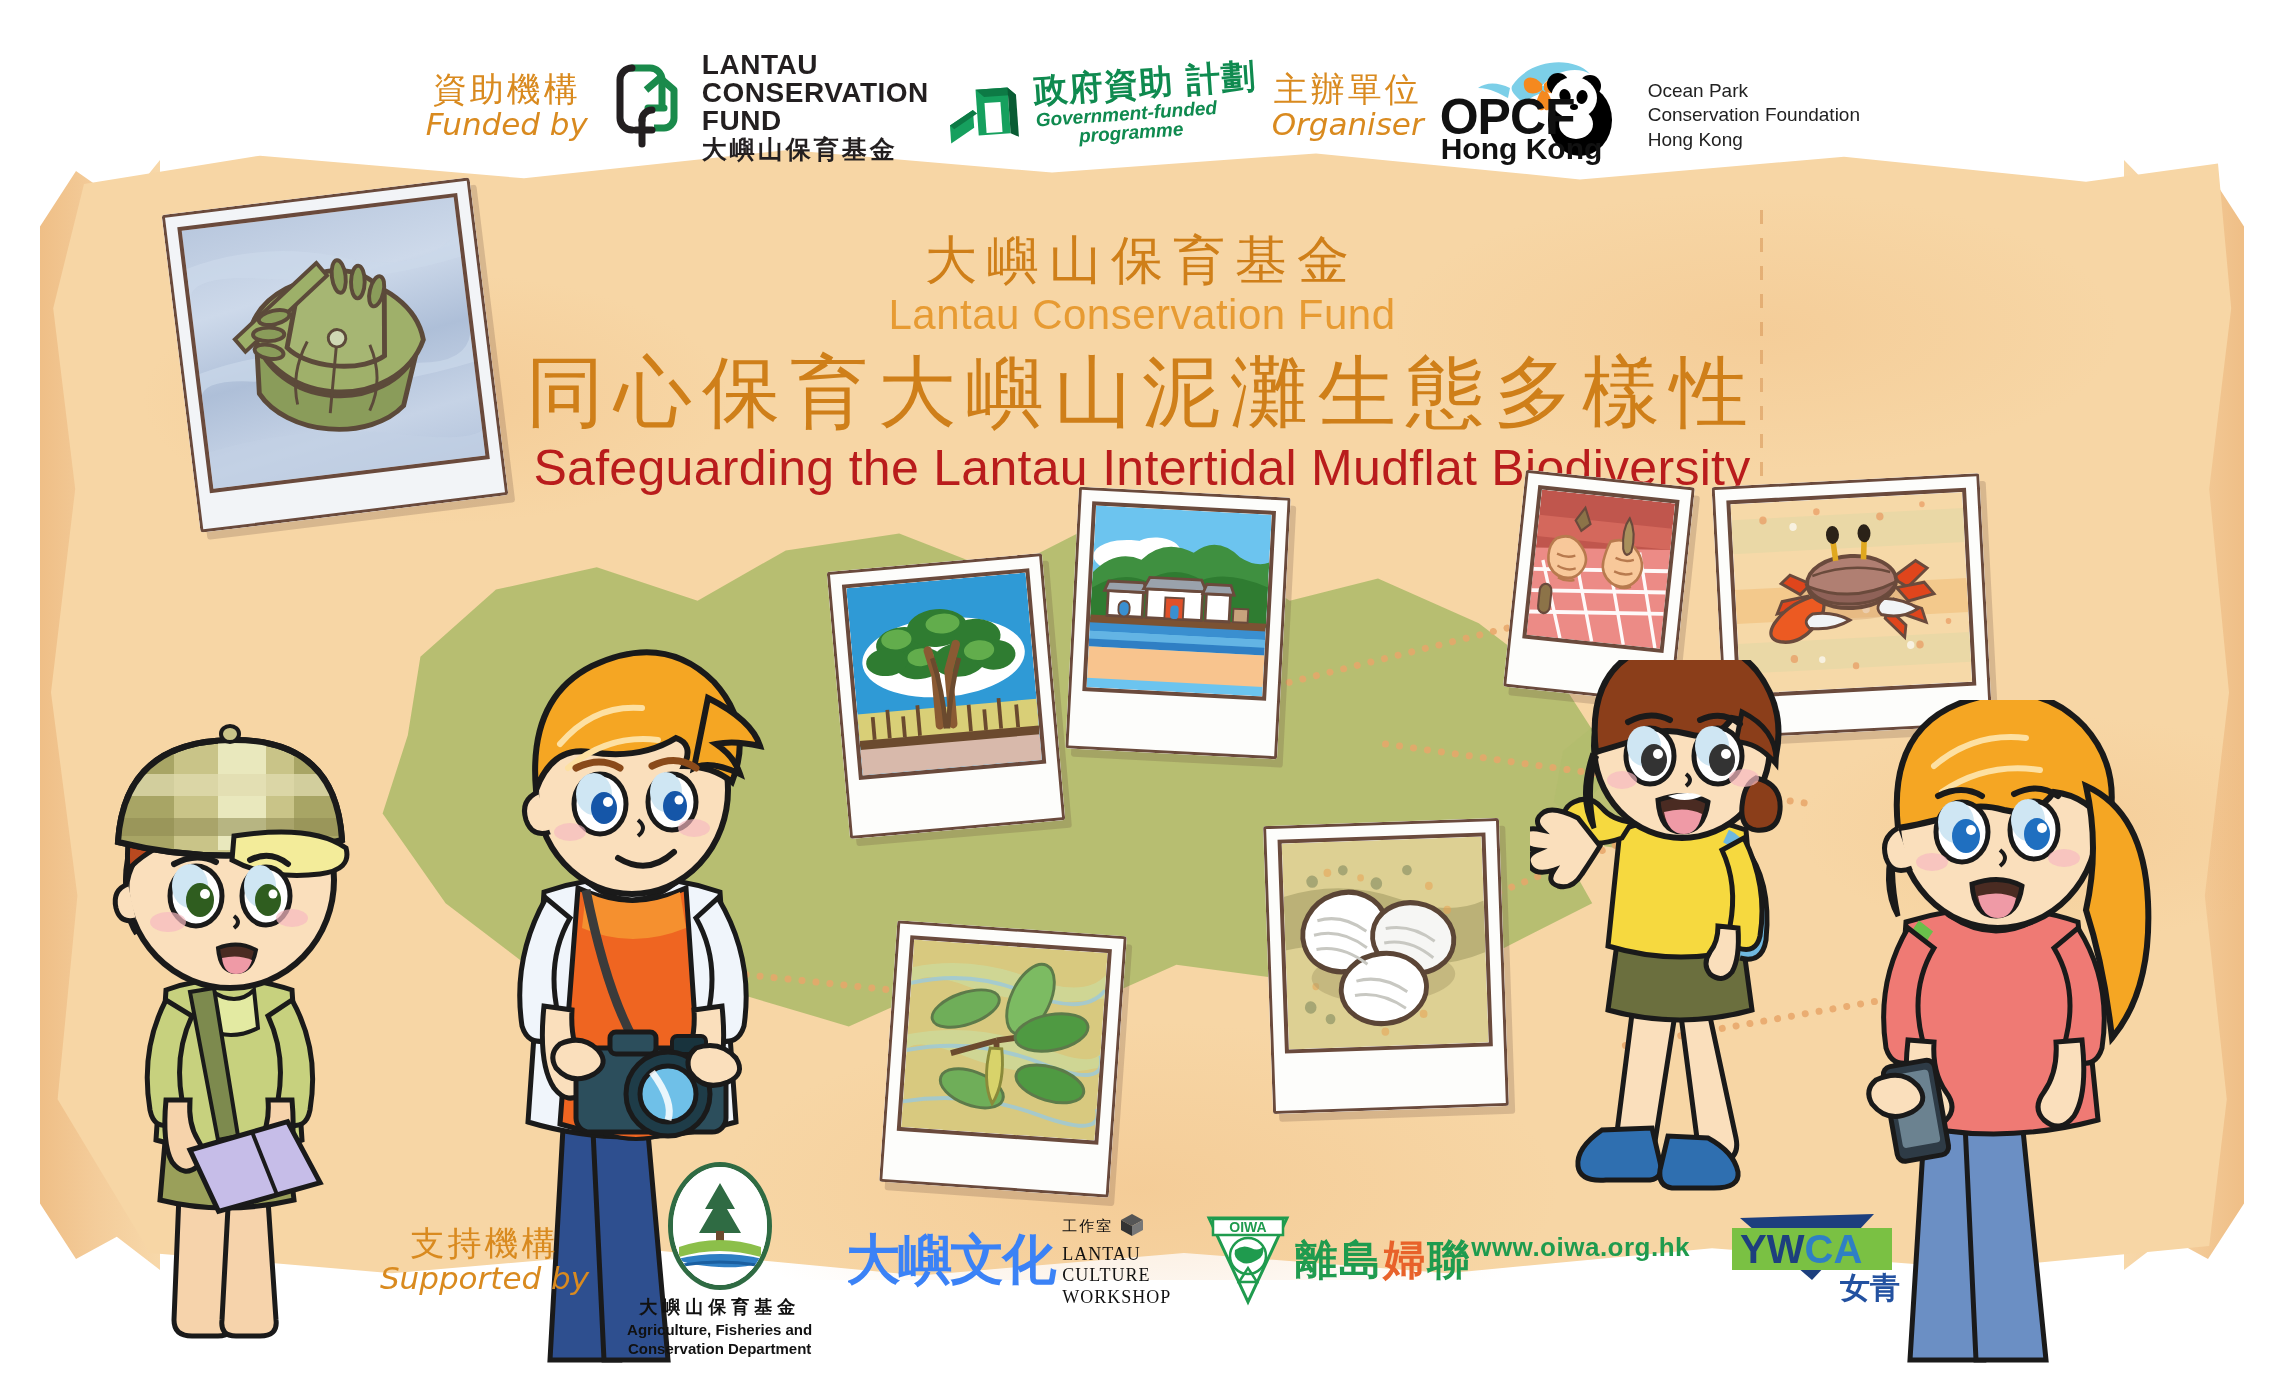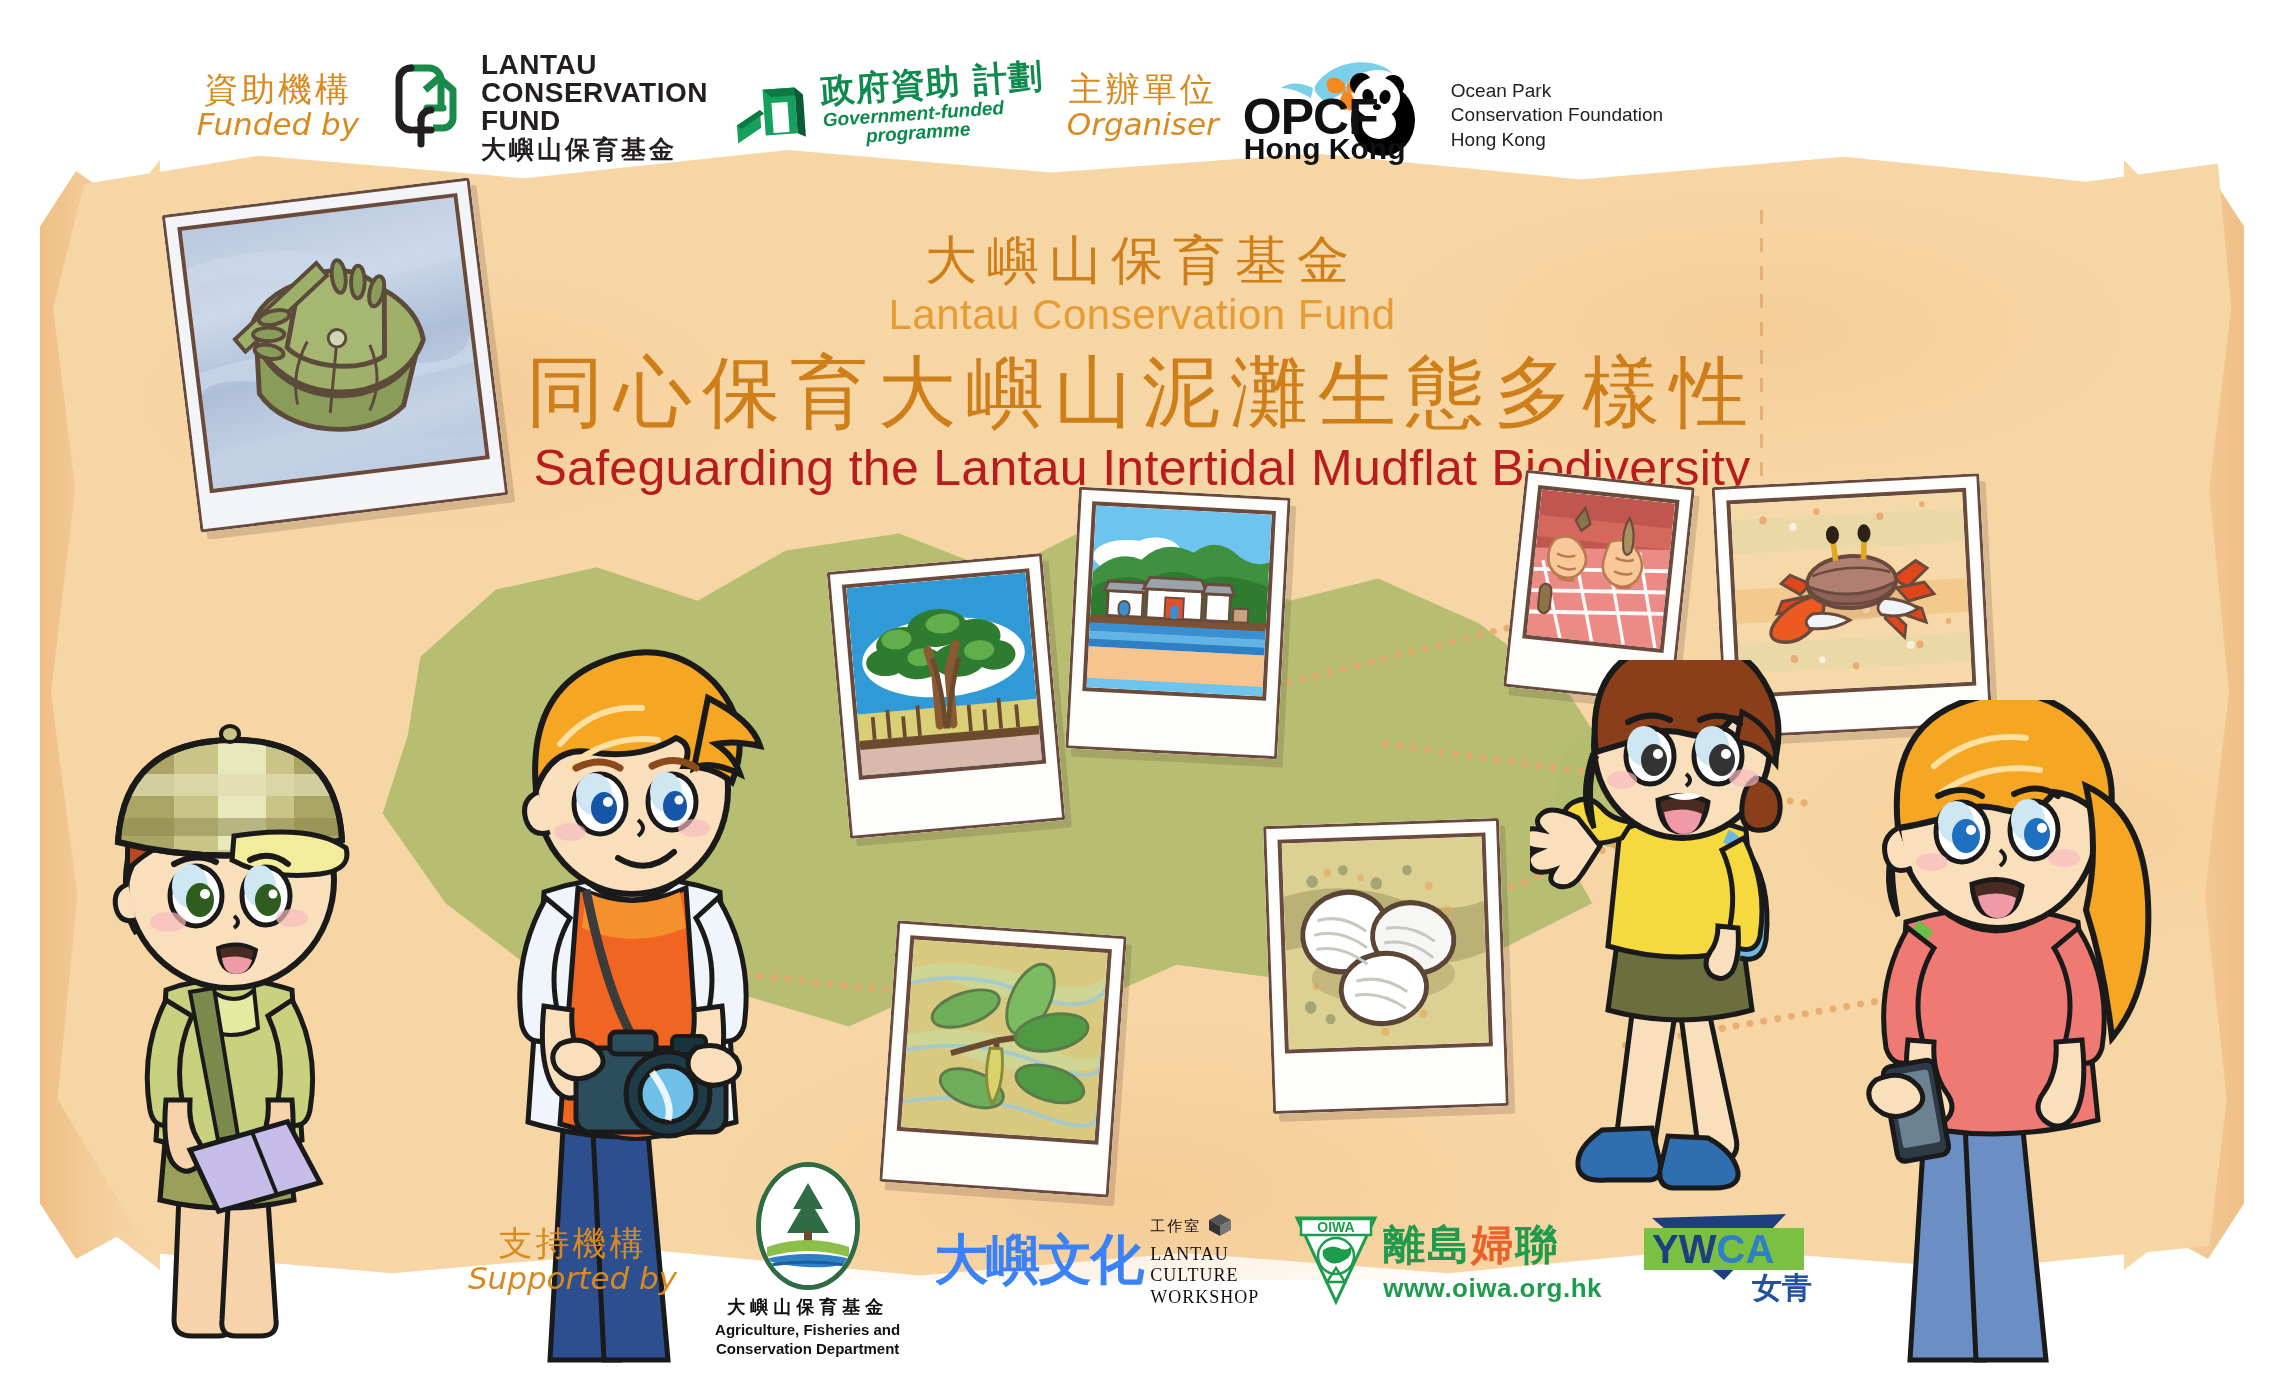--- a/index.html
+++ b/index.html
@@ -85,21 +85,21 @@
   .map-road {
     position: absolute;
     border-top: 7px dotted #e8a76a;
     opacity: .85;
     height: 0;
   }
 
   
   .header-row {
     position: absolute; left: 0; top: 46px; width: 1860px; height: 120px;
-    display: flex; align-items: center; justify-content: center; gap: 22px;
+    display: flex; align-items: center; justify-content: flex-end; gap: 14px;
   }
   .cn-label {
     color: #d98a1f;
     font-family: "DejaVu Sans", sans-serif;
     text-align: center;
     line-height: 1.08;
   }
   .cn-label .zh { font-size: 34px; letter-spacing: 3px; display: block; }
   .cn-label .en { font-size: 31px; display: block; font-style: italic; }
 
@@ -864,21 +864,21 @@
       <span class="oiwa-tri">
         <svg width="86" height="92" viewBox="0 0 86 92">
           <polygon points="4,4 82,4 43,88" fill="#ffffff" stroke="#1f9b4e" stroke-width="3"></polygon>
           <rect x="8" y="5" width="70" height="16" fill="#ffffff" stroke="#1f9b4e" stroke-width="2.5"></rect>
           <text x="43" y="18" text-anchor="middle" font-family="Liberation Sans, sans-serif" font-size="14" font-weight="bold" fill="#1f9b4e">OIWA</text>
           <circle cx="43" cy="42" r="18" fill="#ffffff" stroke="#1f9b4e" stroke-width="2.5"></circle>
           <path d="M30 36 q8 -6 16 -2 q8 4 12 -2 q2 10 -6 14 q-10 6 -16 2 q-8 -4 -6 -12 Z" fill="#1f9b4e"></path>
           <path d="M34 68 l9 -14 l9 14 Z" fill="none" stroke="#1f9b4e" stroke-width="2.5"></path>
         </svg>
       </span>
-      <span style="display:flex;flex-direction:column;align-items:flex-start;">
+      <span style="display:flex;flex-direction:row;align-items:flex-start;">
         <span class="oiwa-zh">
           <span style="color:#1f9b4e">離島</span><span style="color:#e8622a">婦</span><span style="color:#1f9b4e">聯</span>
         </span>
         <span class="oiwa-url">www.oiwa.org.hk</span>
       </span>
     </div>
 
     <div class="ywca">
       <svg width="180" height="96" viewBox="0 0 180 96" style="position:absolute;left:0;top:0;">
         <polygon points="16,6 150,2 88,68" fill="#1d3f7e"></polygon>

